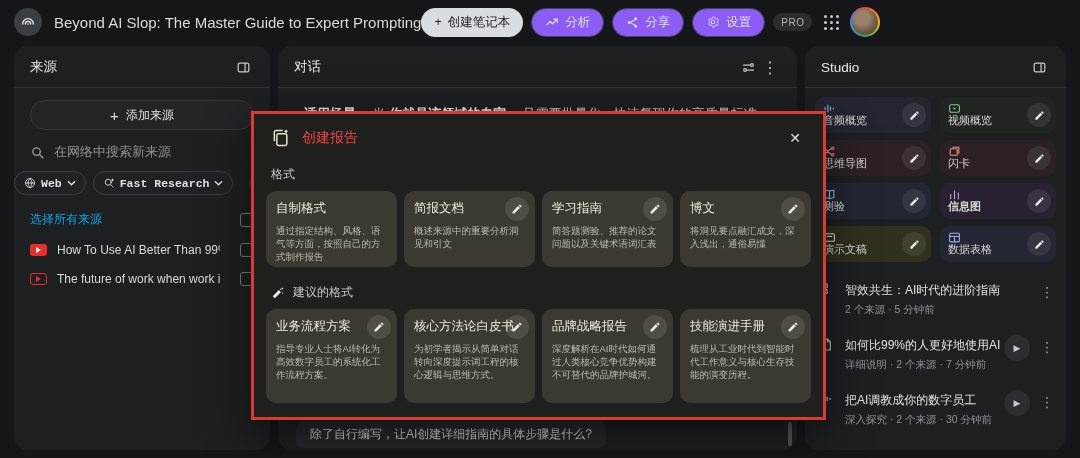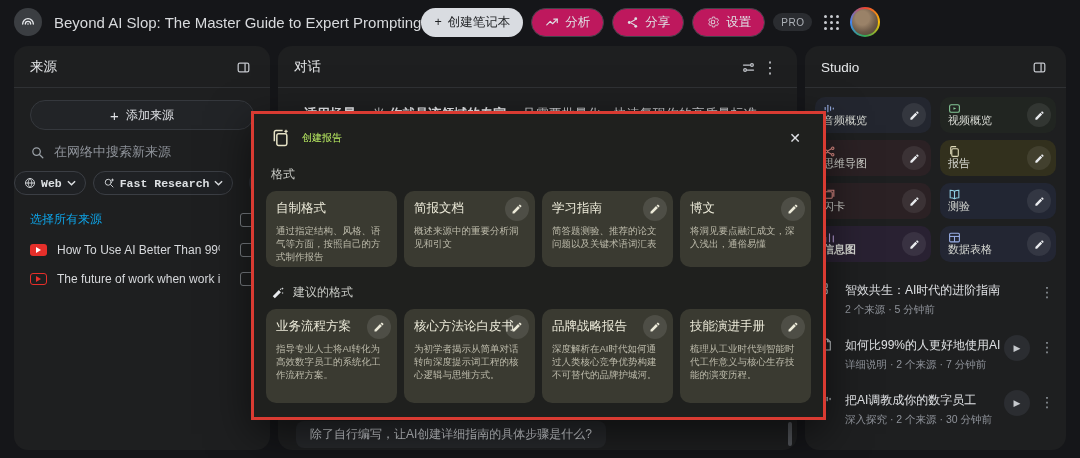--- a/index.html
+++ b/index.html
@@ -8,21 +8,21 @@
     font-family:"Liberation Sans",sans-serif;color:#e3e3e3;overflow:hidden;}
   svg{display:block;}
 
   
   .topbar{position:absolute;left:0;top:0;width:860px;height:44px;display:flex;align-items:center;padding:12px 14px;}
   .logo{width:28px;height:28px;border-radius:50%;background:#3b3e42;display:flex;align-items:center;justify-content:center;flex:0 0 auto;}
   .app-title{margin-left:12px;font-size:15px;color:#d8dadd;white-space:nowrap;}
   .topbar-right{margin-left:auto;display:flex;align-items:center;gap:8px;}
   .pill{height:29px;border-radius:15px;display:flex;align-items:center;gap:6px;padding:0 13px;font-size:12.5px;cursor:default;white-space:nowrap;}
   .pill-light{background:#d9dce1;color:#1f2124;}
-  .pill-dark{background:#be185d;border:1px solid #41444a;color:#dfe1e5;}
+  .pill-dark{background:#8b5cf6;border:1px solid #41444a;color:#dfe1e5;}
   .pro-badge{height:18px;border-radius:9px;background:#2a2c30;color:#aeb2b8;font-size:10px;display:flex;align-items:center;padding:0 8px;letter-spacing:.5px;}
   .apps-grid{width:15px;height:15px;display:grid;grid-template-columns:repeat(3,1fr);gap:3px;}
   .apps-grid i{width:3px;height:3px;border-radius:50%;background:#c7cacf;}
   .avatar{width:30px;height:30px;border-radius:50%;padding:2px;
     background:conic-gradient(#ea4335,#fbbc04,#34a853,#4285f4,#ea4335);}
   .avatar i{display:block;width:100%;height:100%;border-radius:50%;
     background:radial-gradient(circle at 40% 35%,#9a8268 0 30%,#6d5a48 60%,#4a3c30);}
 
   
   .panel{position:absolute;top:46px;height:404px;background:#1e1f20;border-radius:14px;}
@@ -80,21 +80,21 @@
   .note .nt{font-size:12px;color:#dee0e3;white-space:nowrap;overflow:hidden;}
   .note .nm{font-size:10.5px;color:#8f939a;margin-top:4px;white-space:nowrap;}
   .play-btn{width:26px;height:26px;border-radius:50%;background:#2b2d31;color:#c6c9cd;display:flex;align-items:center;justify-content:center;font-size:9px;flex:0 0 auto;}
   .kebab{color:#9aa0a6;font-size:14px;width:14px;text-align:center;flex:0 0 auto;margin-top:4px;}
 
   
   .modal{position:absolute;left:251px;top:111px;width:575px;height:309px;background:#1f201e;
     border:3px solid #d93b32;z-index:10;box-shadow:0 14px 40px rgba(0,0,0,.55);}
   .modal-head{display:flex;align-items:center;padding:13px 17px 0;}
   .modal-head .mi{color:#e7e3c6;margin-right:11px;}
-  .modal-title{font-size:10px;color:#bef264;}
+  .modal-title{font-size:14px;color:#ef4444;}
   .modal-close{margin-left:auto;color:#dfe1e5;font-size:14px;width:22px;height:22px;display:flex;align-items:center;justify-content:center;}
   .sec-label{margin:17px 4px 0 17px;font-size:12px;color:#c6c8c3;display:flex;align-items:center;gap:8px;}
   .sec-label .wand{color:#e8eaed;}
   .card-row{display:flex;gap:7px;padding:8px 12px 0;}
   .fmt-card{flex:1;border-radius:10px;background:#3a3a31;position:relative;padding:9px 10px;}
   .fmt-card .ct{font-size:12.5px;color:#ecead9;}
   .fmt-card .cd{font-size:9.5px;line-height:13px;color:#bdbbab;margin-top:7px;}
   .row-1 .fmt-card{height:76px;}
   .row-2 .fmt-card{height:94px;}
   .card-pencil{position:absolute;top:6px;right:6px;width:24px;height:24px;border-radius:50%;
@@ -328,33 +328,20 @@
               <circle cx="18" cy="18" r="2.2"></circle>
               <path d="M8.5 11l7-4M8.5 13l7 4"></path>
           </svg></span>
         <span class="lbl">思维导图</span>
         <span class="pencil-btn">
           <svg width="11" height="11" viewBox="0 0 24 24" fill="currentColor">
               <path d="M3 17.3V21h3.7L17.8 9.9 14 6.2 3 17.3zM20.7 7a1 1 0 0 0 0-1.4l-2.3-2.3a1 1 0 0 0-1.4 0l-1.8 1.8 3.7 3.7L20.7 7z"></path>
             </svg>
           </span>
       </div>
-      <div class="tool t-report">
-        <span>
-          <svg width="13" height="13" viewBox="0 0 24 24" fill="none" stroke="#ded9b8" stroke-width="2">
-            <rect x="7" y="7" width="12" height="14" rx="2"></rect>
-              <path d="M5 17V5a2 2 0 0 1 2-2h8"></path>
-          </svg></span>
-        <span class="lbl">报告</span>
-        <span class="pencil-btn">
-          <svg width="11" height="11" viewBox="0 0 24 24" fill="currentColor">
-              <path d="M3 17.3V21h3.7L17.8 9.9 14 6.2 3 17.3zM20.7 7a1 1 0 0 0 0-1.4l-2.3-2.3a1 1 0 0 0-1.4 0l-1.8 1.8 3.7 3.7L20.7 7z"></path>
-            </svg>
-          </span>
-      </div>
       <div class="tool t-flash">
         <span>
           <svg width="13" height="13" viewBox="0 0 24 24" fill="none" stroke="#e8918a" stroke-width="2">
             <rect x="4" y="7" width="13" height="12" rx="2"></rect>
               <path d="M8 4h12v12"></path>
           </svg></span>
         <span class="lbl">闪卡</span>
         <span class="pencil-btn">
           <svg width="11" height="11" viewBox="0 0 24 24" fill="currentColor">
               <path d="M3 17.3V21h3.7L17.8 9.9 14 6.2 3 17.3zM20.7 7a1 1 0 0 0 0-1.4l-2.3-2.3a1 1 0 0 0-1.4 0l-1.8 1.8 3.7 3.7L20.7 7z"></path>
@@ -374,20 +361,33 @@
           </span>
       </div>
       <div class="tool t-info">
         <span>
           <svg width="13" height="13" viewBox="0 0 24 24" fill="none" stroke="#c0a5e0" stroke-width="2" stroke-linecap="round">
             <line x1="5" y1="20" x2="5" y2="12"></line>
               <line x1="12" y1="20" x2="12" y2="5"></line>
               <line x1="19" y1="20" x2="19" y2="9"></line>
           </svg></span>
         <span class="lbl">信息图</span>
+        <span class="pencil-btn">
+          <svg width="11" height="11" viewBox="0 0 24 24" fill="currentColor">
+              <path d="M3 17.3V21h3.7L17.8 9.9 14 6.2 3 17.3zM20.7 7a1 1 0 0 0 0-1.4l-2.3-2.3a1 1 0 0 0-1.4 0l-1.8 1.8 3.7 3.7L20.7 7z"></path>
+            </svg>
+          </span>
+      </div>
+      <div class="tool t-slides">
+        <span>
+          <svg width="13" height="13" viewBox="0 0 24 24" fill="none" stroke="#e3e0d0" stroke-width="2">
+            <rect x="3" y="5" width="18" height="14" rx="2"></rect>
+              <line x1="7" y1="10" x2="17" y2="10"></line>
+          </svg></span>
+        <span class="lbl">演示文稿</span>
         <span class="pencil-btn">
           <svg width="11" height="11" viewBox="0 0 24 24" fill="currentColor">
               <path d="M3 17.3V21h3.7L17.8 9.9 14 6.2 3 17.3zM20.7 7a1 1 0 0 0 0-1.4l-2.3-2.3a1 1 0 0 0-1.4 0l-1.8 1.8 3.7 3.7L20.7 7z"></path>
             </svg>
           </span>
       </div>
       <div class="tool t-table">
         <span>
           <svg width="13" height="13" viewBox="0 0 24 24" fill="none" stroke="#9ab0e8" stroke-width="2">
             <rect x="3" y="4" width="18" height="16" rx="2"></rect>

